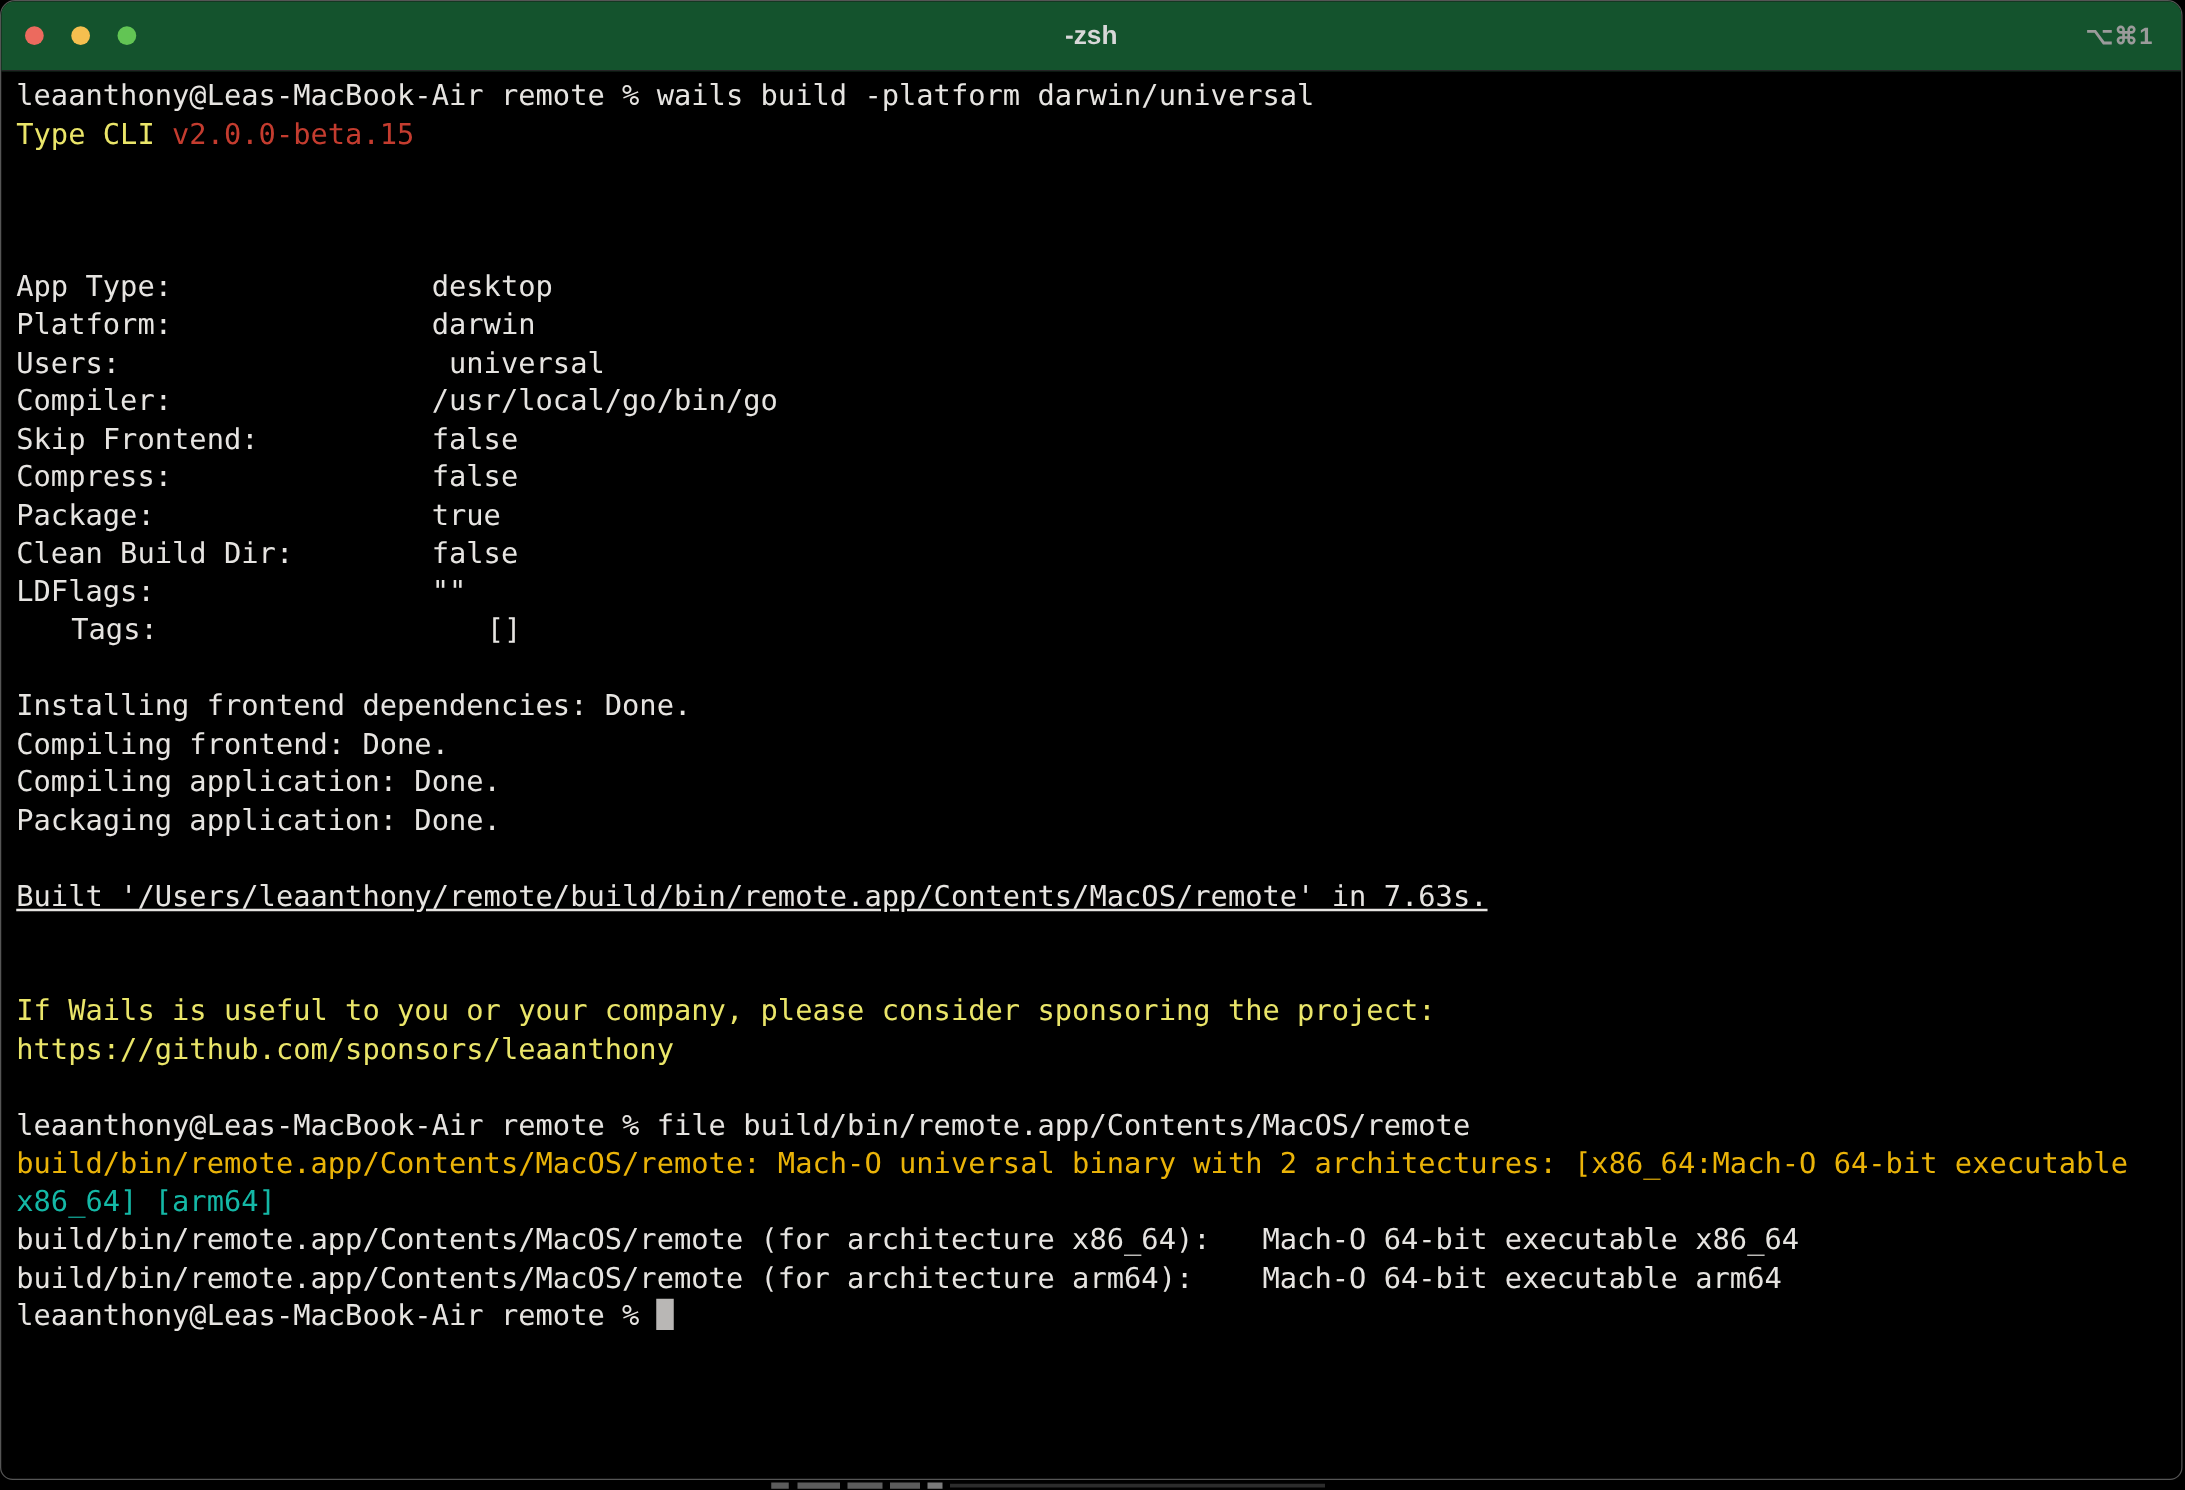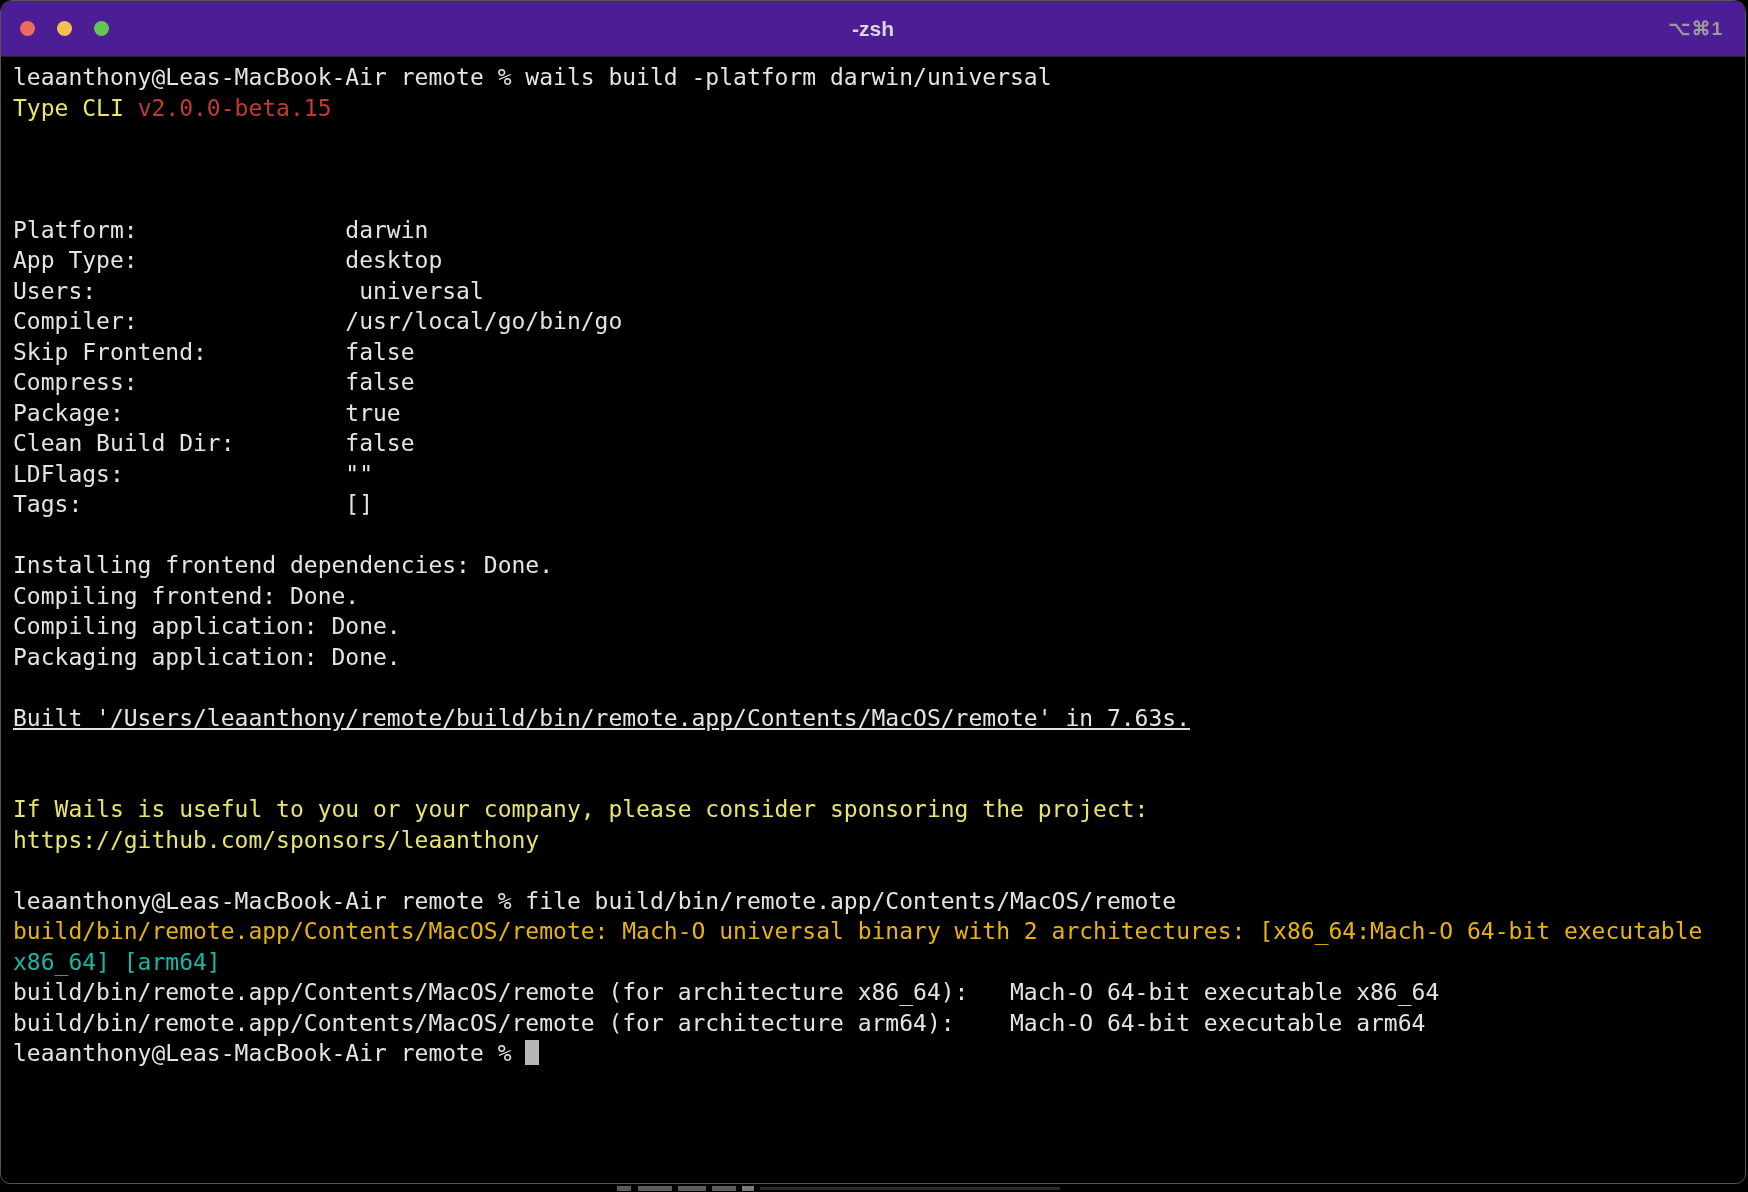--- a/index.html
+++ b/index.html
@@ -46,45 +46,45 @@
   .a2{left:638px;top:1186px;width:34px;height:5px;}
   .a3{left:678px;top:1186px;width:28px;height:5px;}
   .a4{left:712px;top:1186px;width:24px;height:5px;}
   .a5{left:742px;top:1186px;width:12px;height:5px;background:#7a7a7a;}
   .a6{left:760px;top:1187px;width:300px;height:3px;background:#2c2c2c;}
 </style>
 </head>
 <body style="background: rgb(0, 0, 0);">
 
 <div class="window">
-  <div class="titlebar" style="background: #4c1d95;">
+  <div class="titlebar" style="background: #14532d;">
     <div class="traffic">
       <span class="light red" style="background: rgb(236, 106, 94);"></span>
       <span class="light yellow" style="background: rgb(245, 191, 79);"></span>
       <span class="light green" style="background: rgb(98, 197, 84);"></span>
     </div>
     <div class="title">-zsh</div>
     <div class="shortcut">⌥⌘1</div>
   </div>
   <div class="term">
       <div class="line"><span style="color: rgb(230, 228, 225);">leaanthony@Leas-MacBook-Air remote % wails build -platform darwin/universal</span></div>
       <div class="line"><span style="color: rgb(234, 229, 105);">Type CLI </span><span style="color: rgb(196, 60, 47);">v2.0.0-beta.15</span></div>
       <div class="line"> </div>
       <div class="line"> </div>
       <div class="line"> </div>
+      <div class="line"><span style="color: rgb(230, 228, 225);">App Type:               desktop</span></div>
       <div class="line"><span style="color: rgb(230, 228, 225);">Platform:               darwin</span></div>
-      <div class="line"><span style="color: rgb(230, 228, 225);">App Type:               desktop</span></div>
       <div class="line"><span style="color: rgb(230, 228, 225);">Users:                   universal</span></div>
       <div class="line"><span style="color: rgb(230, 228, 225);">Compiler:               /usr/local/go/bin/go</span></div>
       <div class="line"><span style="color: rgb(230, 228, 225);">Skip Frontend:          false</span></div>
       <div class="line"><span style="color: rgb(230, 228, 225);">Compress:               false</span></div>
       <div class="line"><span style="color: rgb(230, 228, 225);">Package:                true</span></div>
       <div class="line"><span style="color: rgb(230, 228, 225);">Clean Build Dir:        false</span></div>
       <div class="line"><span style="color: rgb(230, 228, 225);">LDFlags:                ""</span></div>
-      <div class="line"><span style="color: rgb(230, 228, 225);">Tags:                   []</span></div>
+      <div class="line"><span style="color: rgb(230, 228, 225); margin-left: 44px;">Tags:                   []</span></div>
       <div class="line"> </div>
       <div class="line"><span style="color: rgb(230, 228, 225);">Installing frontend dependencies: Done.</span></div>
       <div class="line"><span style="color: rgb(230, 228, 225);">Compiling frontend: Done.</span></div>
       <div class="line"><span style="color: rgb(230, 228, 225);">Compiling application: Done.</span></div>
       <div class="line"><span style="color: rgb(230, 228, 225); margin-top: 28px;">Packaging application: Done.</span></div>
       <div class="line"> </div>
       <div class="line"><span style="color: rgb(230, 228, 225); text-decoration: underline;">Built '/Users/leaanthony/remote/build/bin/remote.app/Contents/MacOS/remote' in 7.63s.</span></div>
       <div class="line"> </div>
       <div class="line"> </div>
       <div class="line"><span style="color: rgb(234, 229, 105);">If Wails is useful to you or your company, please consider sponsoring the project:</span></div>

